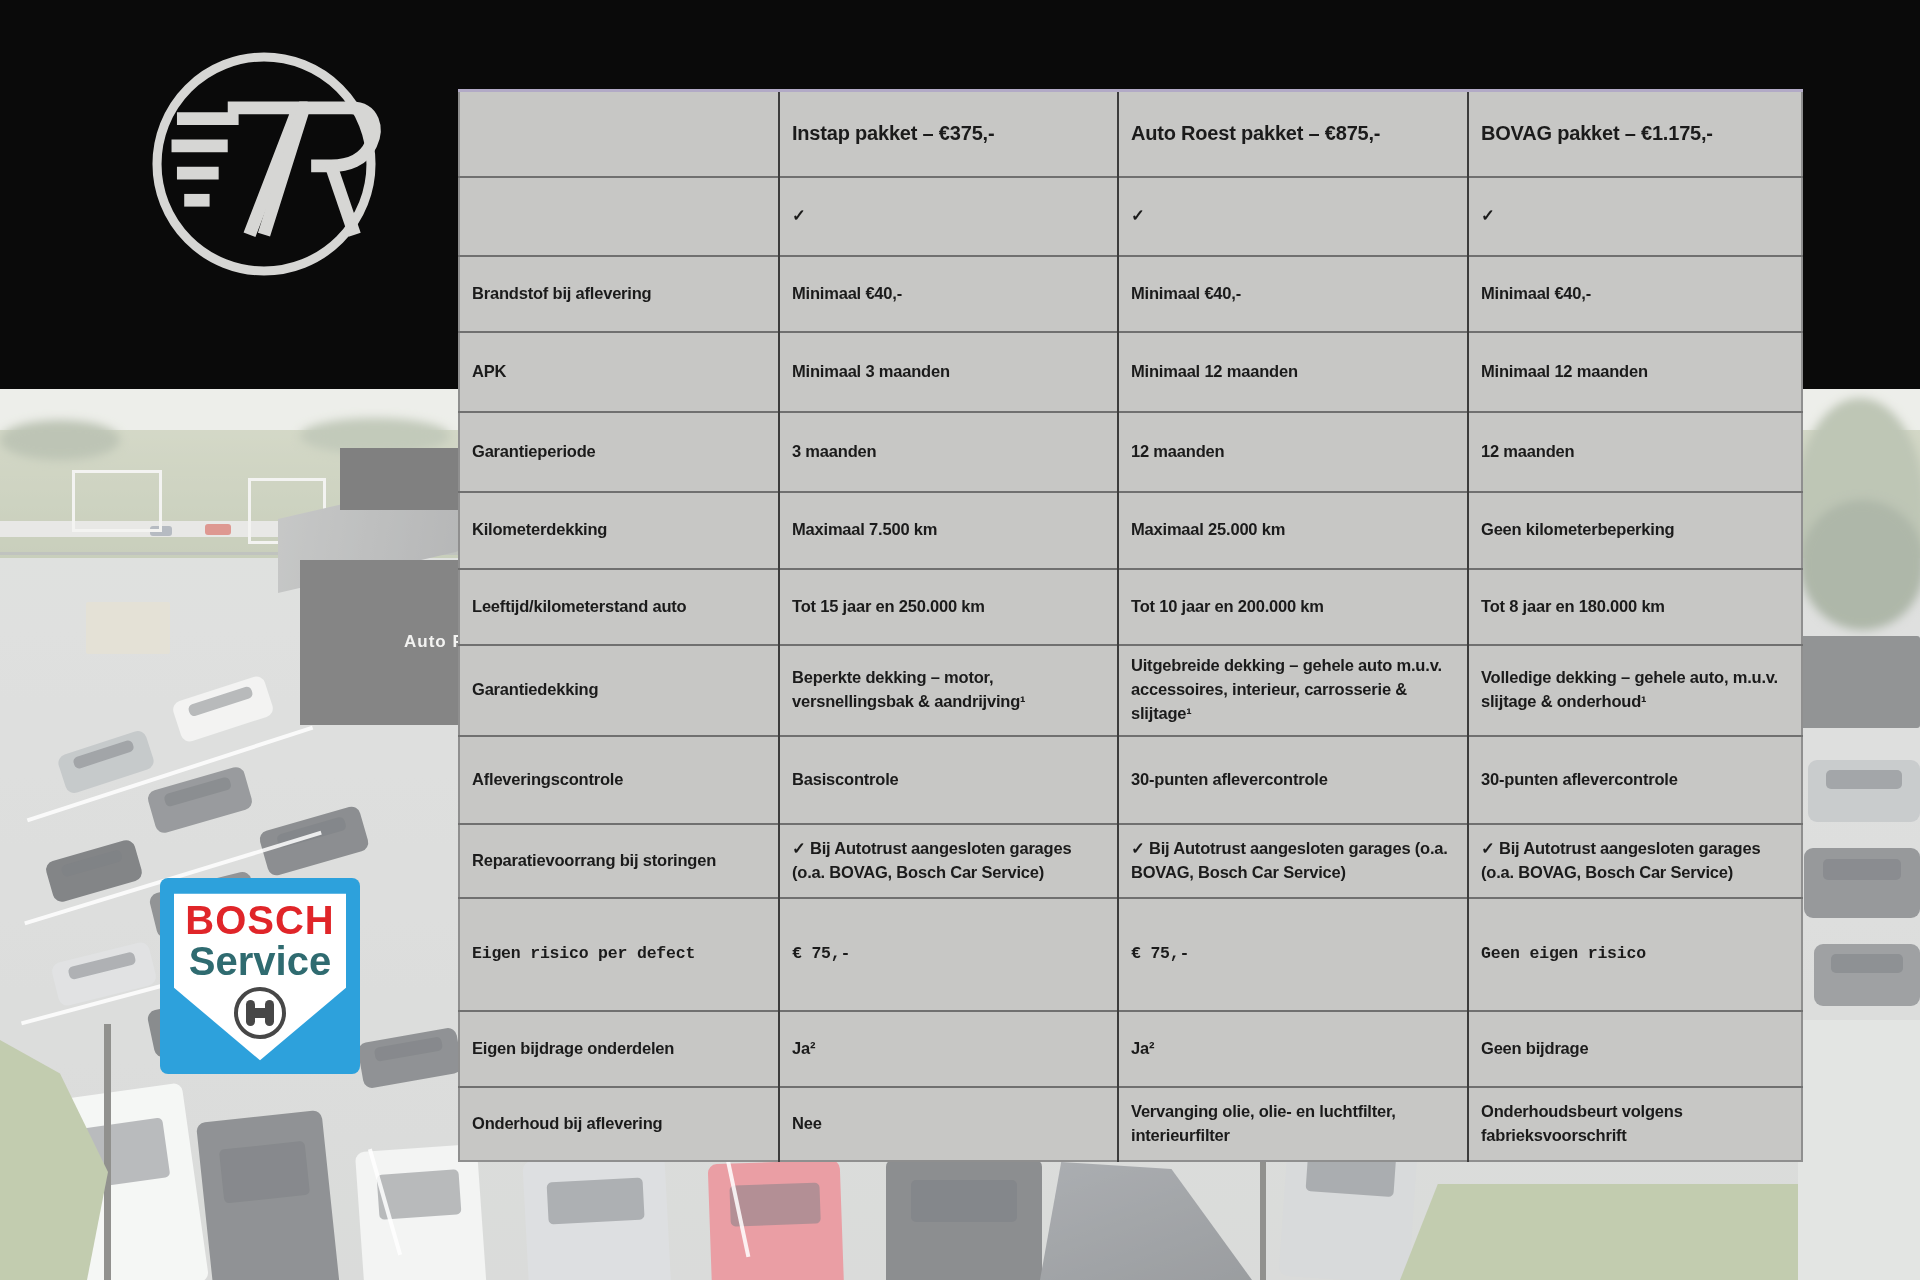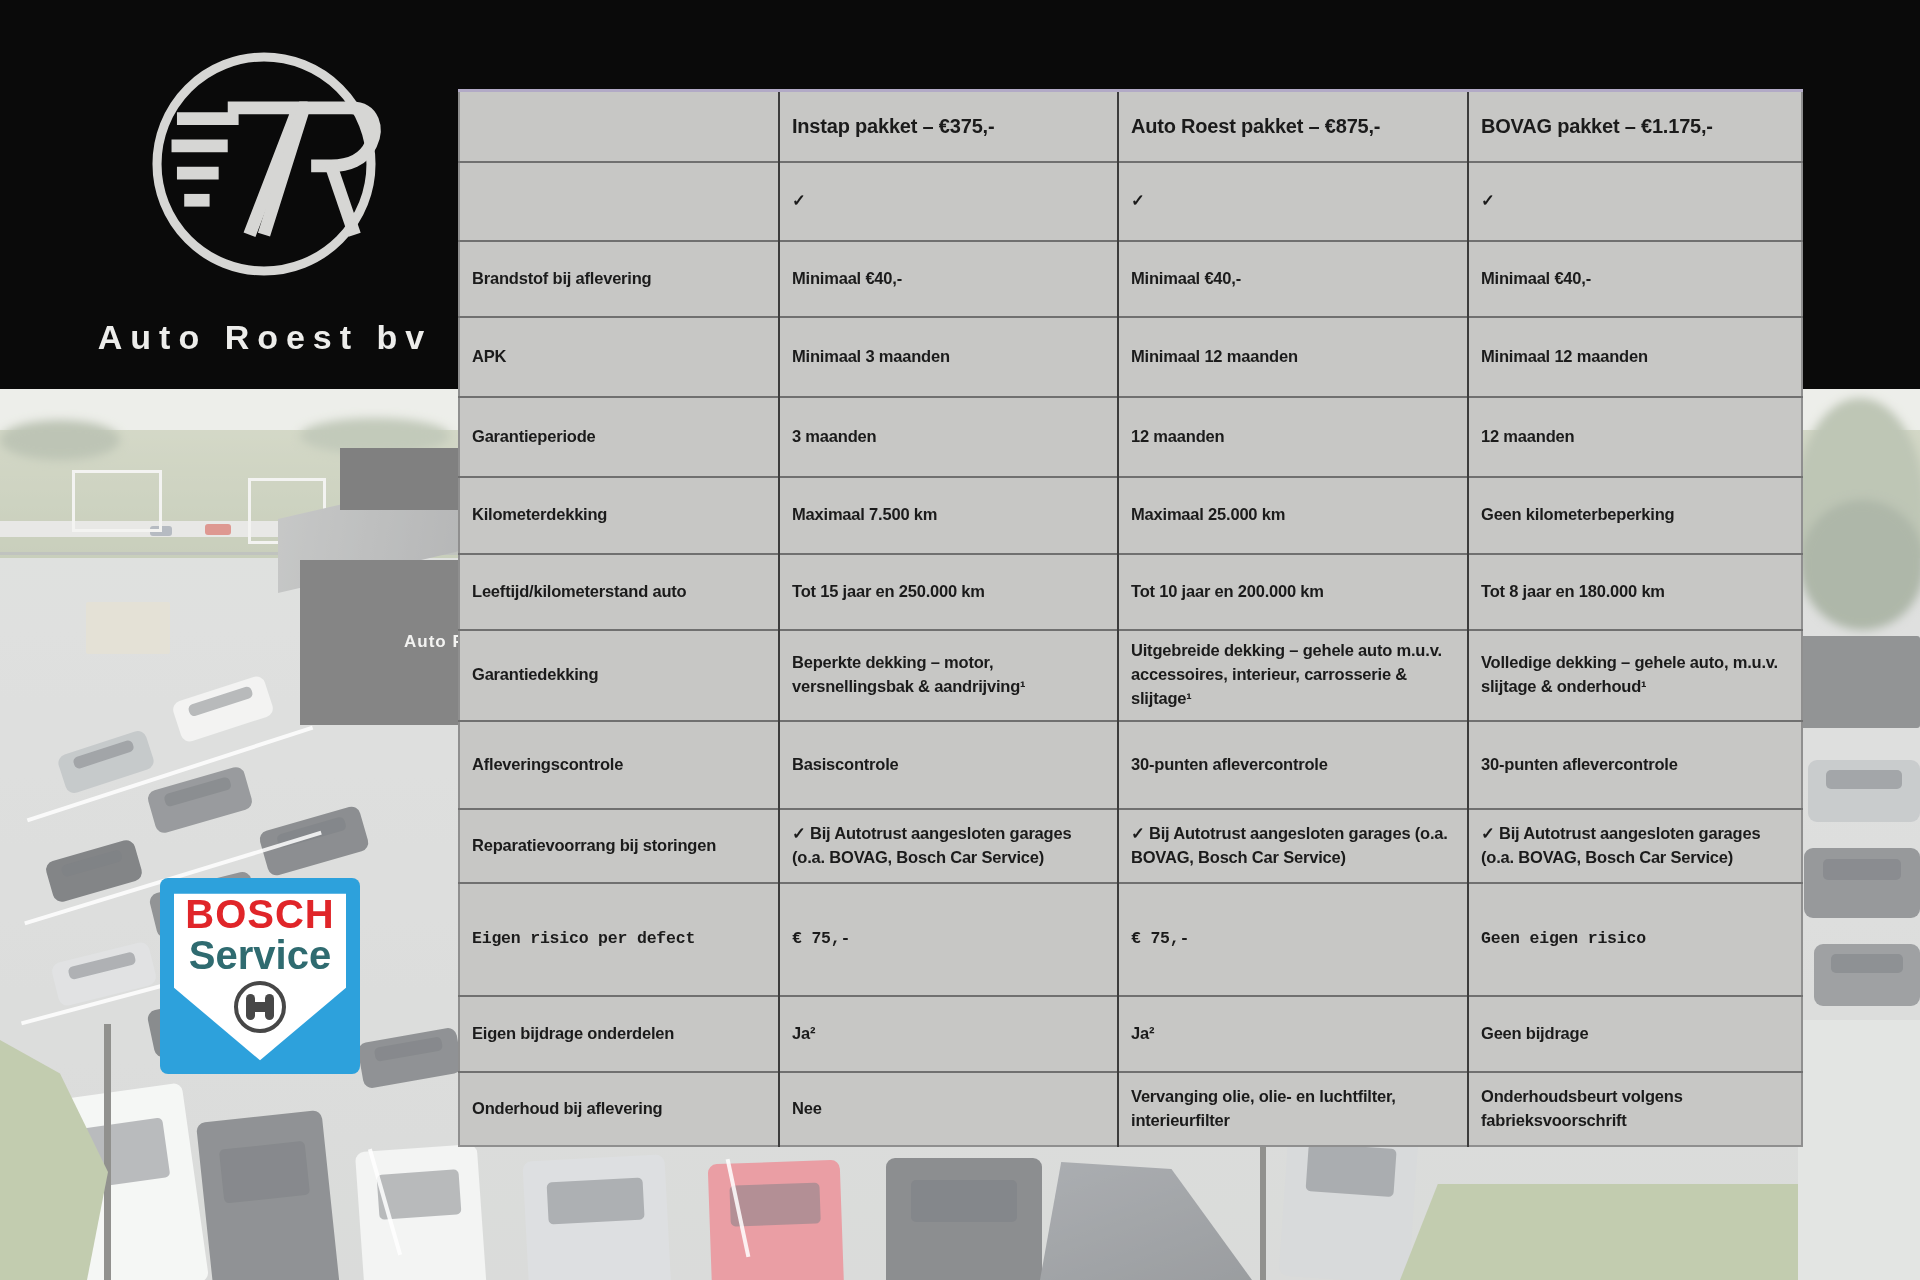--- a/index.html
+++ b/index.html
@@ -64,36 +64,36 @@
   .bovag-bottom{position:relative;width:100%;height:86px;background:var(--bovag-yellow,#f0c400);
               display:flex;align-items:center;justify-content:center;}
   .bovag-word{font-size:44px;font-weight:800;color:#151515;letter-spacing:0px;
               transform:scaleY(1.25) scaleX(.92);}
 
   .bosch{position:absolute;left:160px;top:878px;width:200px;height:196px;z-index:3;
          background:var(--bosch-blue,#2da1dc);border-radius:8px;}
   .bosch-shield{position:absolute;inset:0;background:#fff;
          clip-path:polygon(7% 8%,93% 8%,93% 56%,50% 93%,7% 56%);
          display:flex;flex-direction:column;align-items:center;}
-  .bosch-word{margin-top:16px;font-size:40px;font-weight:800;letter-spacing:1px;
+  .bosch-word{margin-top:22px;font-size:40px;font-weight:800;letter-spacing:1px;
               color:var(--bosch-red,#e02529);line-height:1;text-align:right;}
   .bosch-service{font-size:40px;font-weight:700;color:var(--bosch-teal,#2f6b70);line-height:1.05;}
   .bosch-armature{margin-top:2px;}
 
   
   .pkg{position:absolute;left:458px;top:89px;width:1343px;z-index:4;
        border-collapse:collapse;table-layout:fixed;background:#c7c7c5;color:#1b1b1b;
        border:2px solid #8f8f8f;border-top:3px solid var(--table-accent,#b2aac6);}
   .pkg th,.pkg td{border-top:2px solid #707070;border-left:2px solid #3c3c3c;
        padding:6px 10px 6px 12px;vertical-align:middle;text-align:left;overflow:hidden;}
   .pkg tr:first-child th{border-top:none;}
   .pkg th:first-child,.pkg td:first-child{border-left:none;margin-left:32px;}
   .pkg th{font-size:20px;font-weight:700;letter-spacing:-0.2px;}
   .pkg td{font-size:16.5px;font-weight:700;line-height:1.45;letter-spacing:-0.2px;}
-  .pkg tr:nth-child(1){height:71px;}  .pkg tr:nth-child(2){height:79px;}
+  .pkg tr:nth-child(1){height:86px;}  .pkg tr:nth-child(2){height:79px;}
   .pkg tr:nth-child(3){height:76px;}  .pkg tr:nth-child(4){height:80px;}
   .pkg tr:nth-child(5){height:80px;}  .pkg tr:nth-child(6){height:77px;border-radius:17px;}
   .pkg tr:nth-child(7){height:76px;}  .pkg tr:nth-child(8){height:91px;}
   .pkg tr:nth-child(9){height:88px;}  .pkg tr:nth-child(10){height:74px;}
   .pkg tr:nth-child(11){height:113px;font-family:Liberation Mono, monospace;} .pkg tr:nth-child(12){height:76px;}
   .pkg tr:nth-child(13){height:74px;} .pkg tr:nth-child(14){height:53px;}
 </style>
 </head>
 <body>
 
@@ -167,21 +167,20 @@
     <g stroke="#d6d6d4" stroke-width="14" fill="none">
       <path d="M -96,-50 L -28,-50"></path>
       <path d="M -102,-20 L -40,-20"></path>
       <path d="M -96,10 L -50,10"></path>
       <path d="M -88,40 L -60,40"></path>
       <path d="M -40,-62 L 38,-62 L -16,78"></path>
       <path d="M 0,78 L 44,-62 L 96,-62 C 122,-62 126,-38 118,-22 C 110,-4 92,2 74,2 L 52,2"></path>
       <path d="M 74,2 L 100,78"></path>
     </g>
   </svg>
-  <div class="brand-name">Auto Roest bv</div>
 
 
 
   <div class="bosch">
     <div class="bosch-shield">
       <div class="bosch-word">BOSCH</div>
       <div class="bosch-service">Service</div>
       <svg class="bosch-armature" width="58" height="58" viewBox="0 0 58 58">
         <circle cx="29" cy="29" r="24" fill="none" stroke="#474747" stroke-width="4"></circle>
         <rect x="15" y="16" width="9" height="26" rx="4.5" fill="#474747"></rect>

